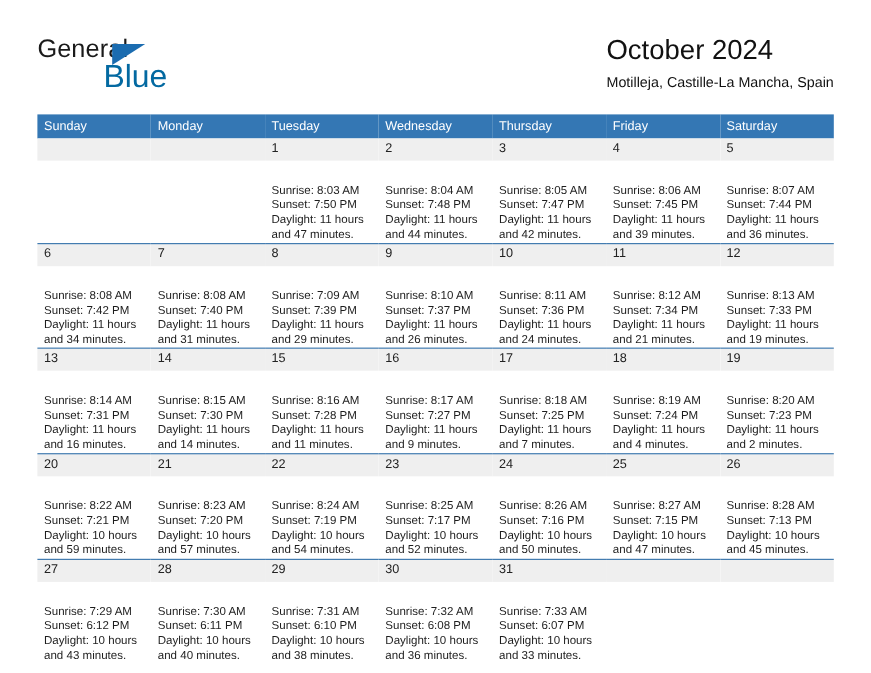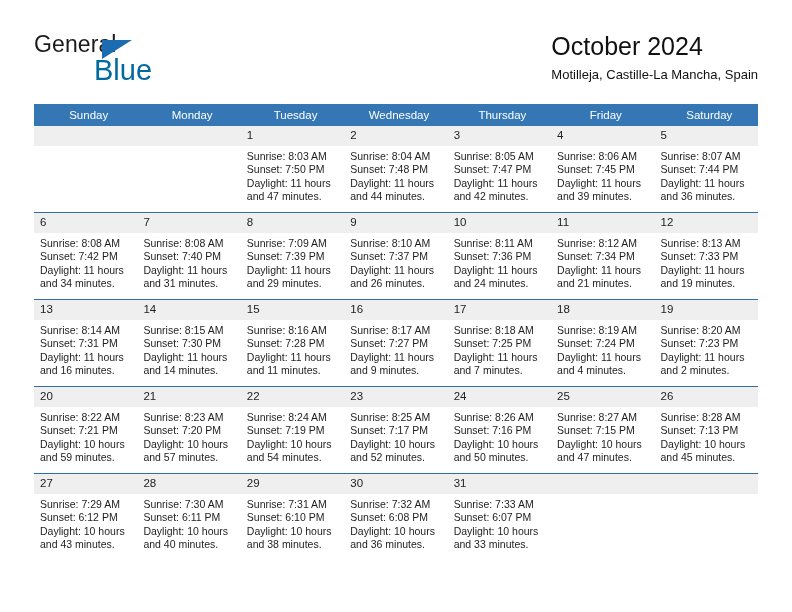--- a/index.html
+++ b/index.html
@@ -91,21 +91,21 @@
     top: 104px;
     width: 724px;
     border-collapse: collapse;
     table-layout: fixed;
   }
   .calendar th {
     background: #3477b4;
     color: #ffffff;
     font-size: 11.5px;
     font-weight: normal;
-    text-align: center;
+    text-align: left;
     padding: 4px 0 4px 6px;
     height: 14px;
     border: none;
   }
   .calendar td {
     vertical-align: top;
     padding: 0;
     width: 103.4px;
     height: 86px;
     border-top: 1.6px solid #2f6ea8;
@@ -116,21 +116,21 @@
   }
   .daynum {
     background: #efefef;
     font-size: 11.5px;
     color: #222222;
     padding: 3px 0 4px 6px;
     line-height: 13px;
     height: 13px;
   }
   .details {
-    padding: 4px 6px 0 6px;
+    padding: 21px 6px 0 6px;
     font-size: 10.5px;
     line-height: 13.4px;
     color: #1d1d1d;
   }
   .details div {
     white-space: nowrap;
   }
   .empty .details {
     visibility: hidden;
   }

